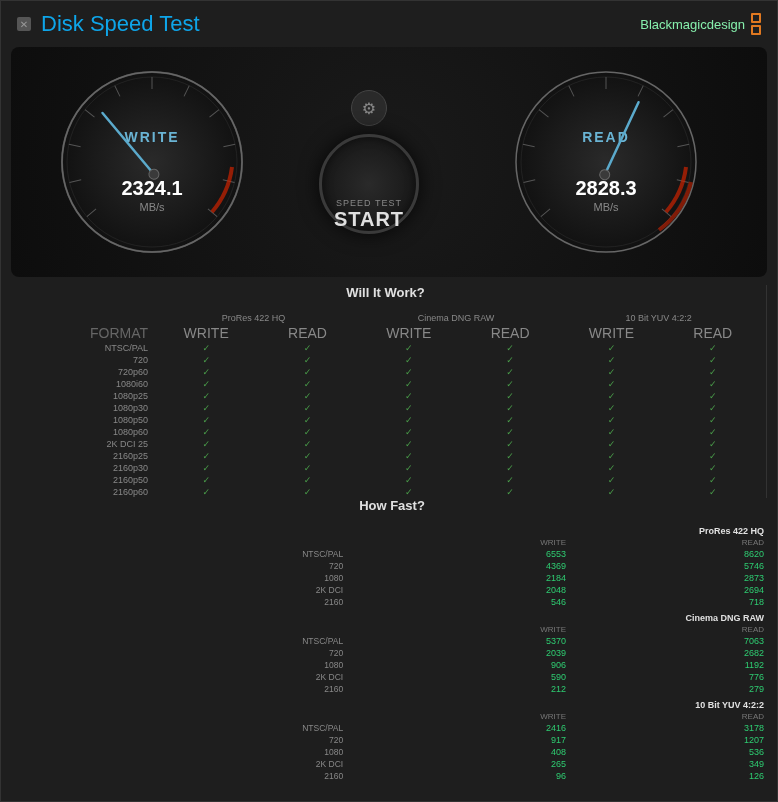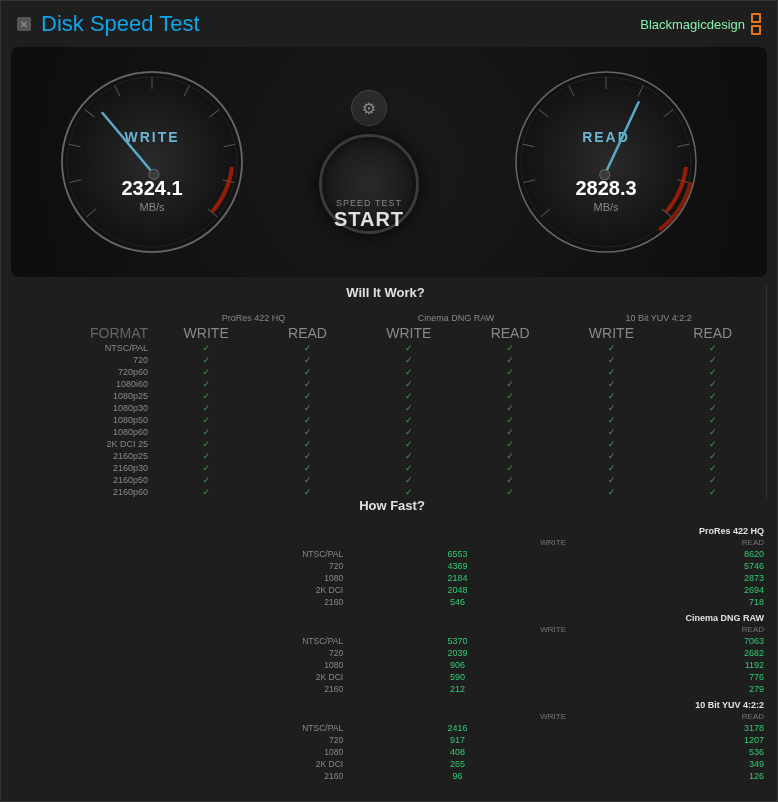--- a/index.html
+++ b/index.html
@@ -242,21 +242,20 @@
     }
 
     .fast-table td.section-title {
       color: #e0e0e0;
       font-size: 9px;
       font-weight: bold;
     }
 
     .fast-table td.write-val {
       color: #2ecc71;
-      text-align: center;
     }
 
     .fast-table td.read-val {
       color: #2ecc71;
     }
 
     .fast-table td.col-header {
       color: #777;
       font-size: 8px;
     }

